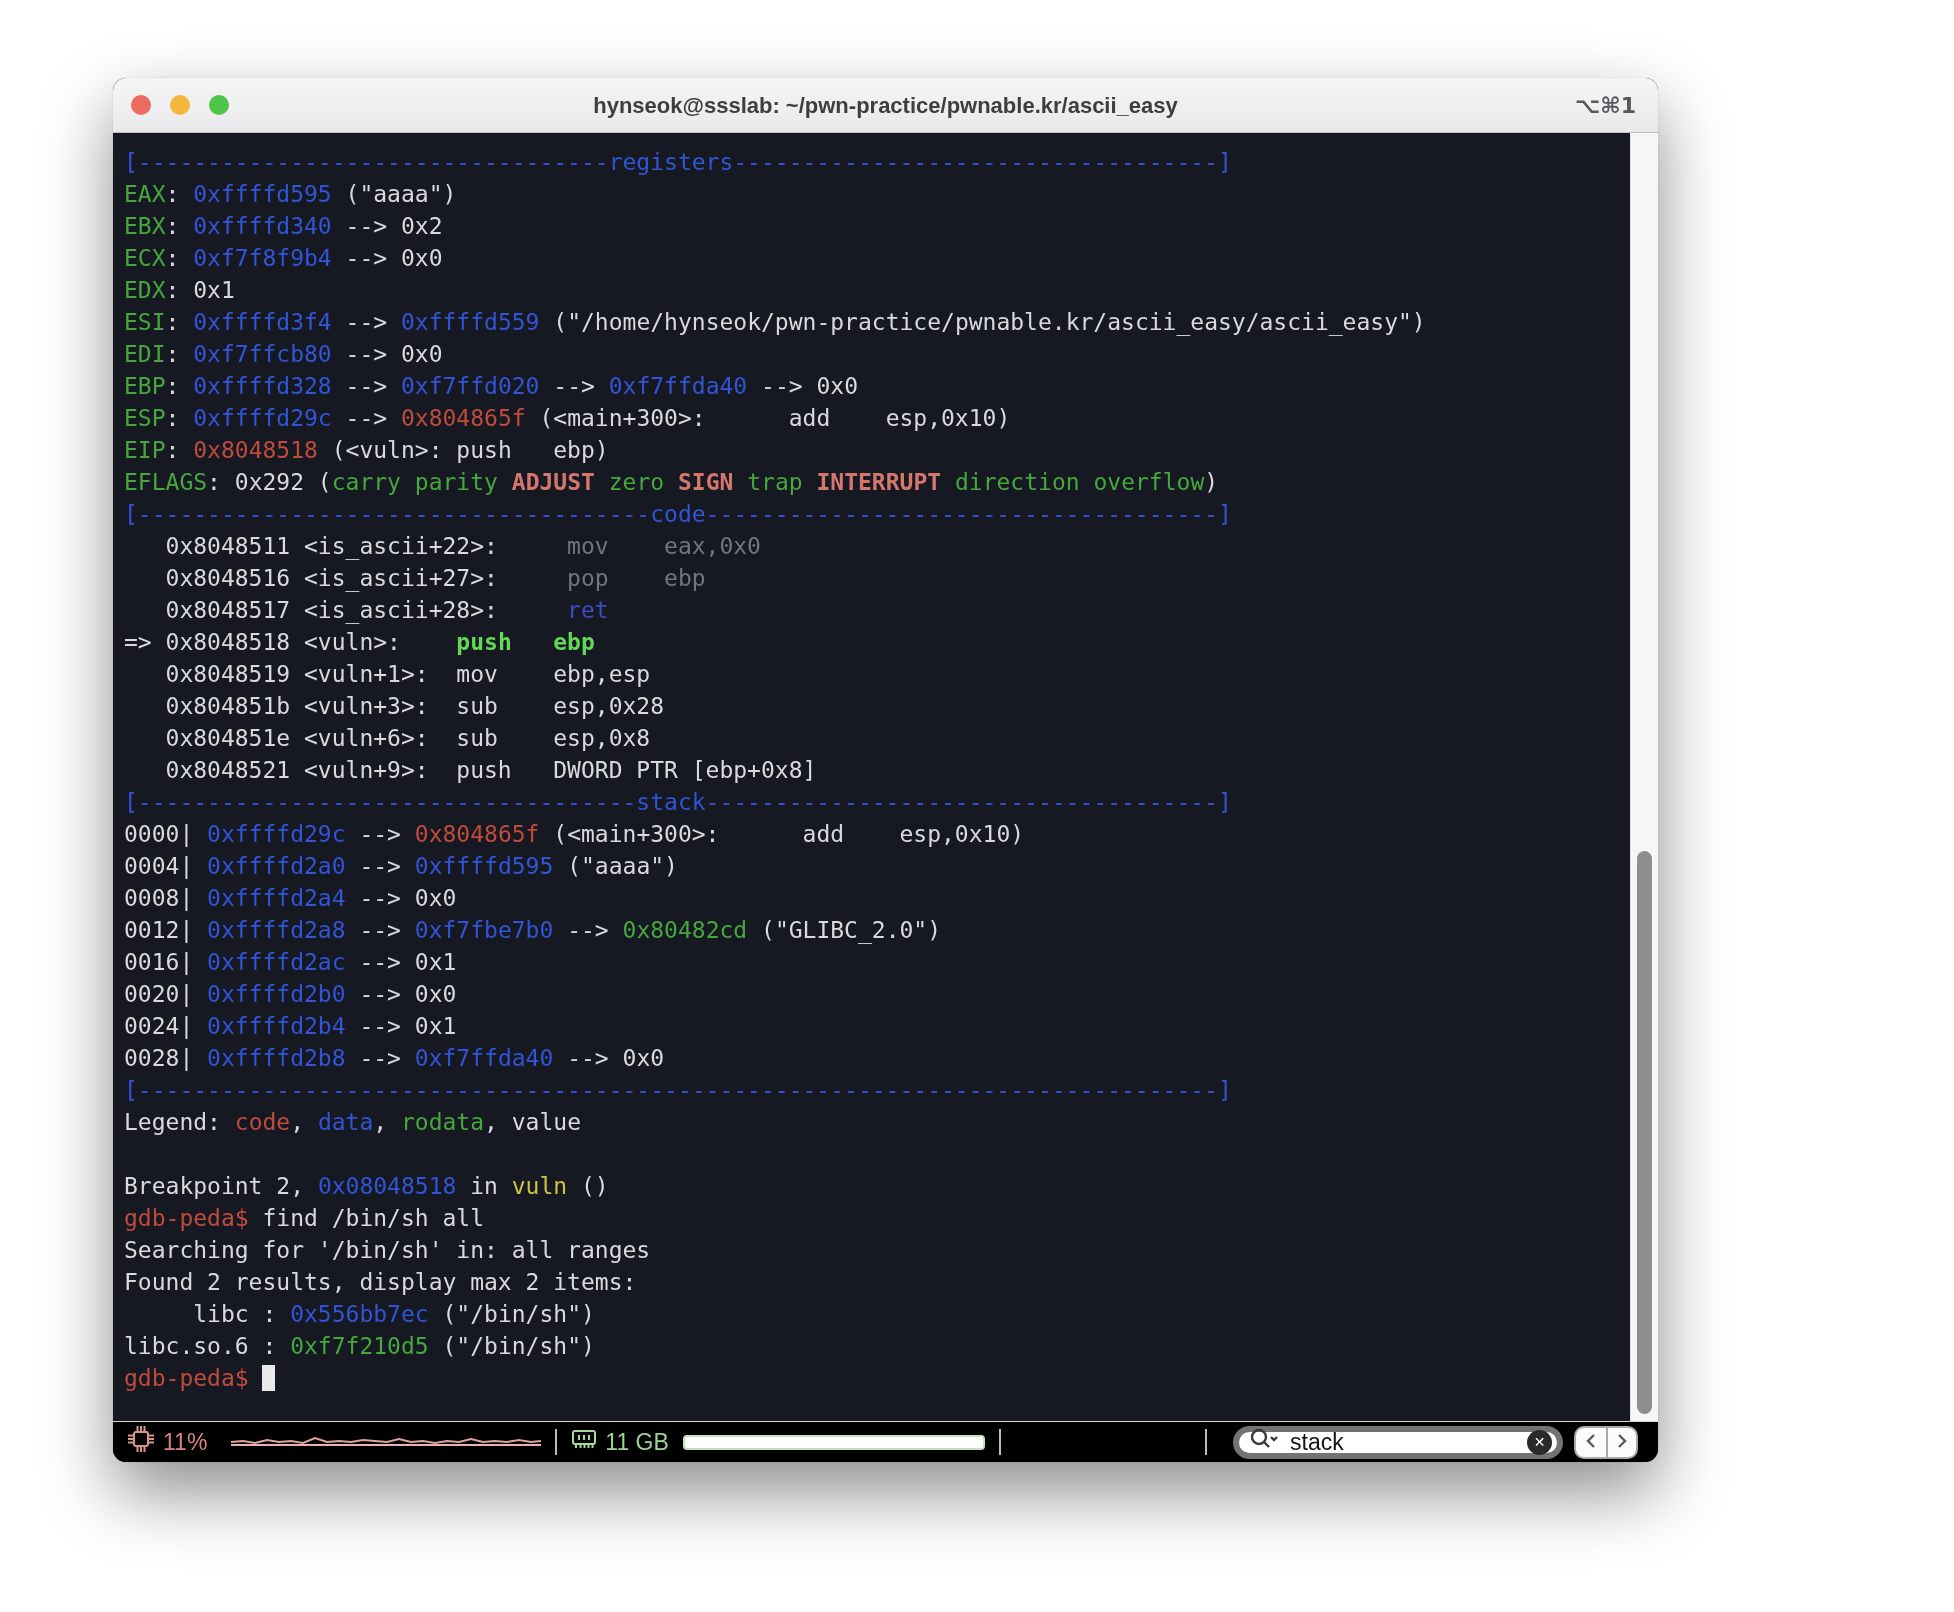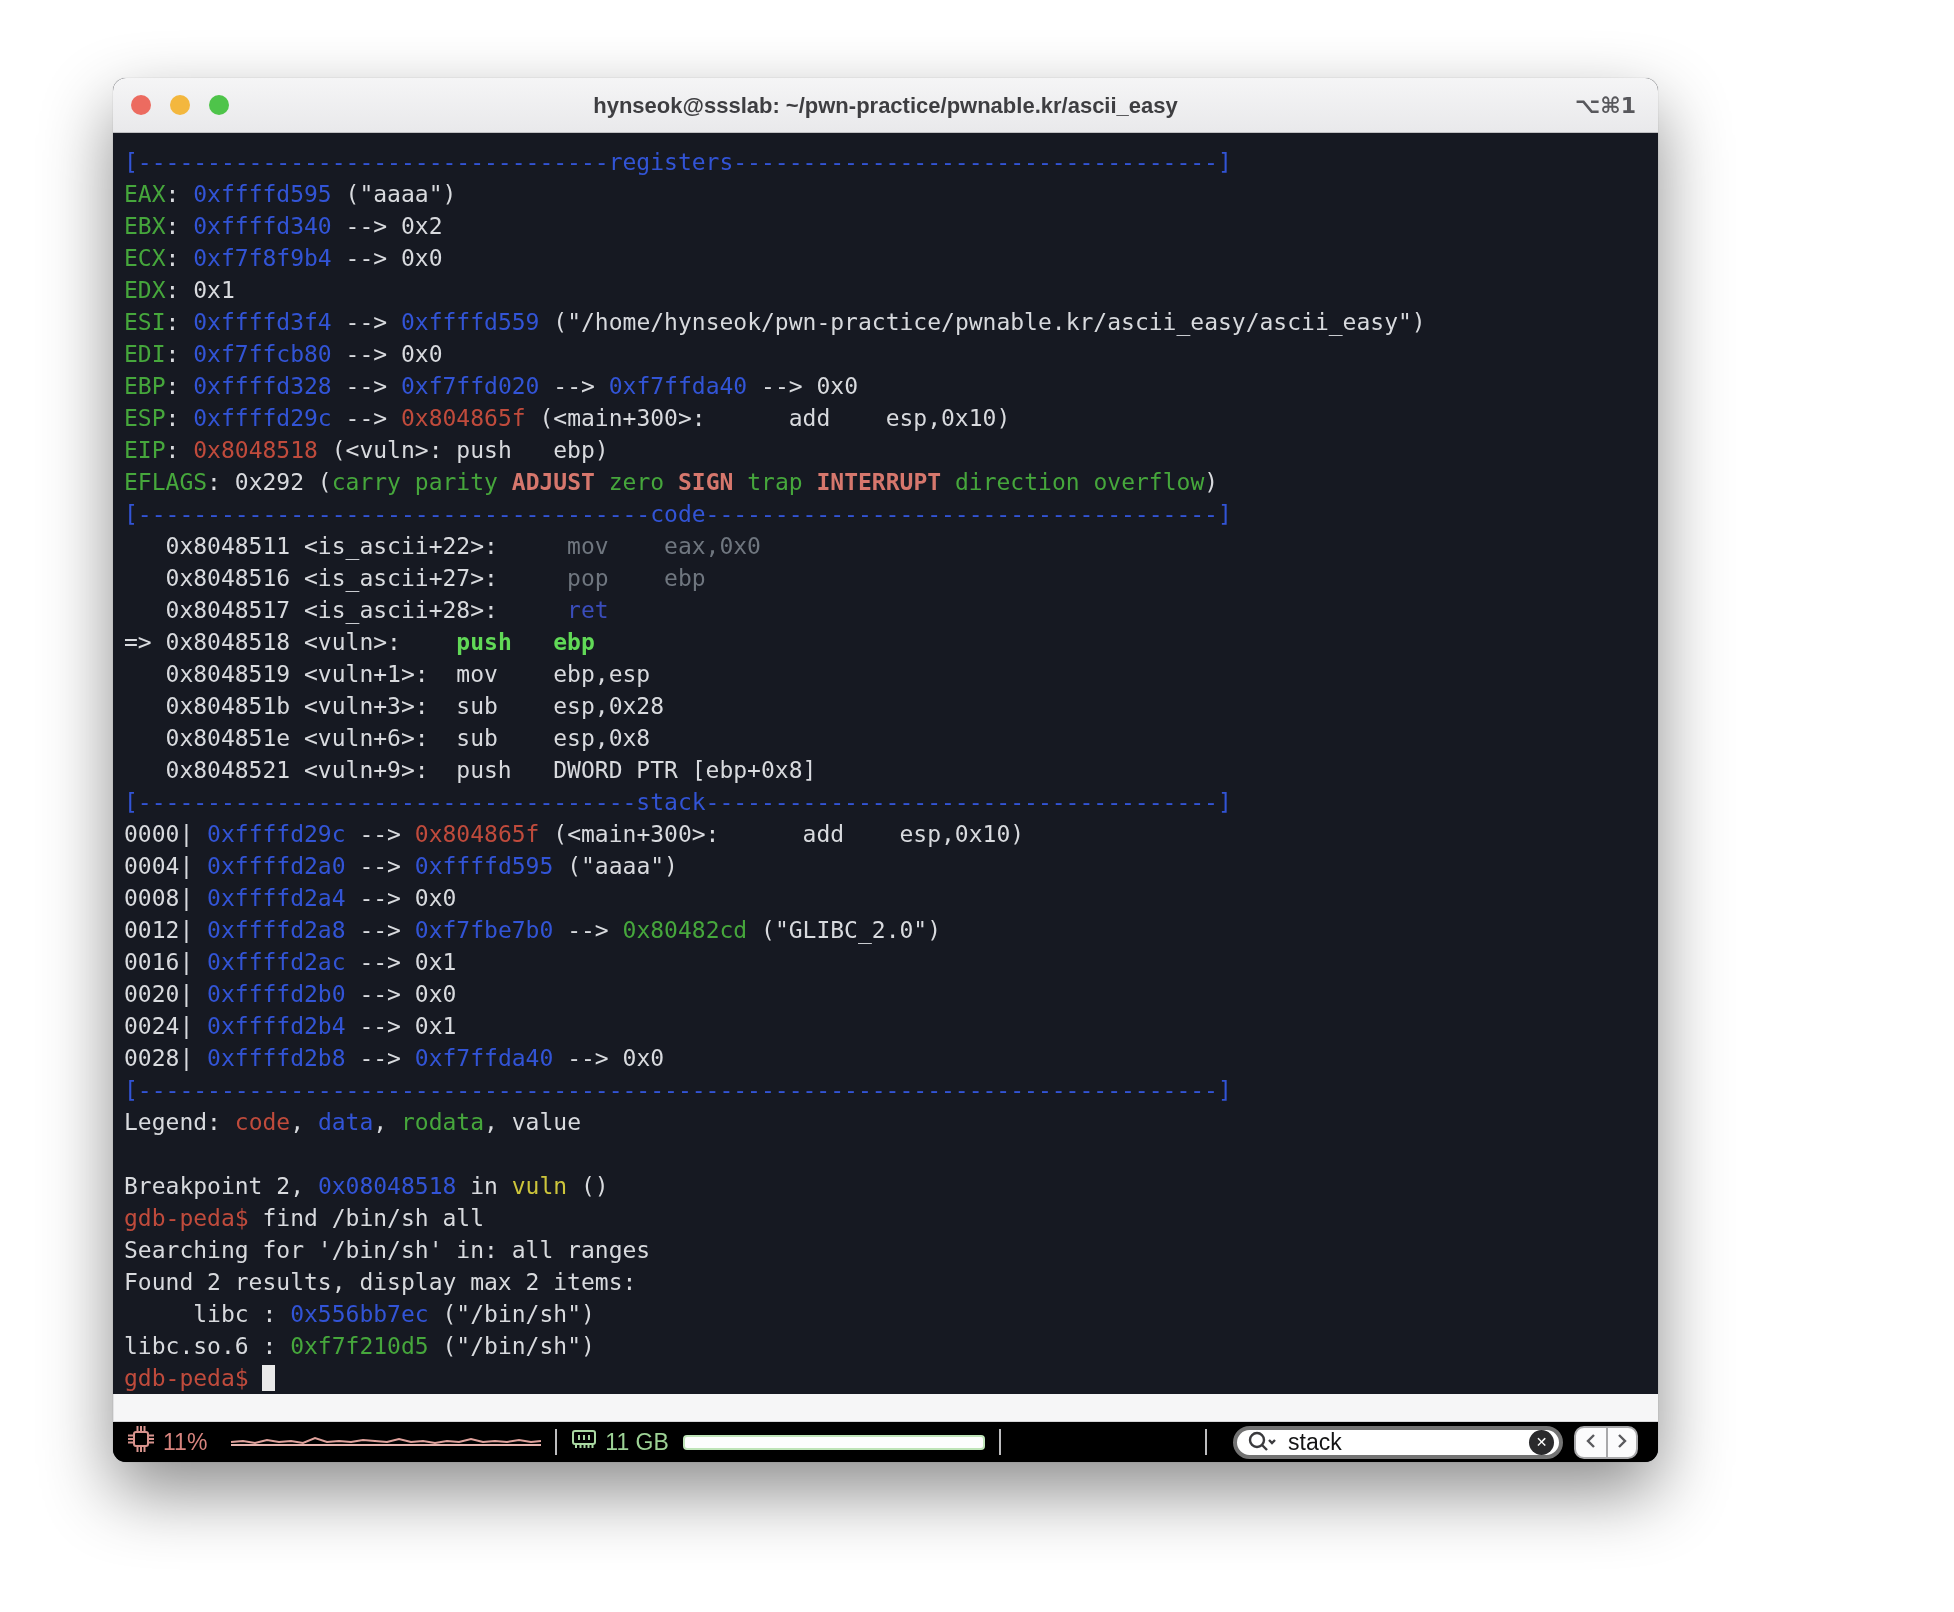--- a/index.html
+++ b/index.html
@@ -30,21 +30,21 @@
   .tl.green{background:var(--c-traffic_green);}
   .title{
     position:absolute;left:0;right:0;top:0;height:54px;line-height:55px;text-align:center;
     font-size:22px;font-weight:bold;color:var(--c-titlebar_text);
   }
   .shortcut{
     position:absolute;right:22px;top:0;height:54px;line-height:55px;
     font-family:"DejaVu Sans",sans-serif;font-size:22px;font-weight:bold;color:#58585c;
   }
   
-  .main{flex:1 1 auto;display:flex;flex-direction:column;min-height:0;}
+  .main{flex:1 1 auto;display:flex;flex-direction:row;min-height:0;}
   .terminal{
     flex:1 1 auto;background:var(--c-terminal_bg);
     padding:13px 0 0 11px;overflow:hidden;
     font-family:"DejaVu Sans Mono",monospace;font-size:23px;line-height:32px;
     color:var(--c-terminal_text);white-space:pre;
   }
   .tline{height:32px;}
   .c-w{color:var(--c-terminal_text);}
   .c-b{color:var(--c-blue);}
   .c-g{color:var(--c-green);}
@@ -73,22 +73,22 @@
   .cpu-group .pct{margin-left:8px;}
   .spark{margin-left:24px;}
   .sb-divider{width:2px;height:26px;background:#bcbcbe;margin:0 14px;flex:0 0 2px;}
   .mem-group{color:var(--c-status_mem);align-items:center;}
   .mem-group .gb{margin-left:8px;}
   .membar{
     width:298px;height:11px;border:2px solid #bfe4b8;border-radius:4px;background:#fdfdfd;margin-left:14px;
   }
   .sb-spacer{flex:1 1 auto;}
   .searchbox{
-    width:330px;height:33px;border:4px solid #737373;border-radius:17px;background:#ffffff;
-    display:flex;margin-left:12px;box-sizing:border-box;padding:0 5px 0 10px;
+    width:330px;height:33px;border:6px solid #737373;border-radius:17px;background:#ffffff;
+    display:flex;align-items:center;margin-left:12px;box-sizing:border-box;padding:0 5px 0 10px;
   }
   .searchbox input{
     flex:1 1 auto;border:none;outline:none;background:transparent;min-width:0;
     font-family:"Liberation Sans",sans-serif;font-size:23px;color:#141415;margin-left:9px;
   }
   .clear-btn{
     flex:0 0 25px;width:25px;height:25px;border:none;border-radius:50%;background:#2a2a2c;
     color:#ffffff;font-size:14px;line-height:25px;text-align:center;padding:0;cursor:pointer;
     font-family:"DejaVu Sans",sans-serif;
   }

